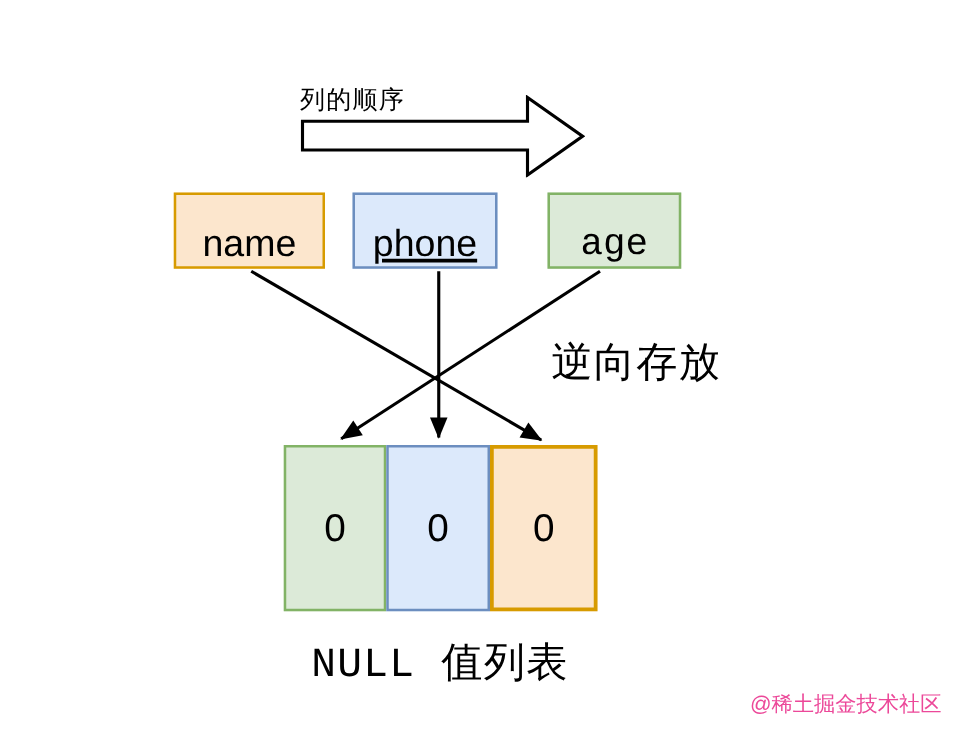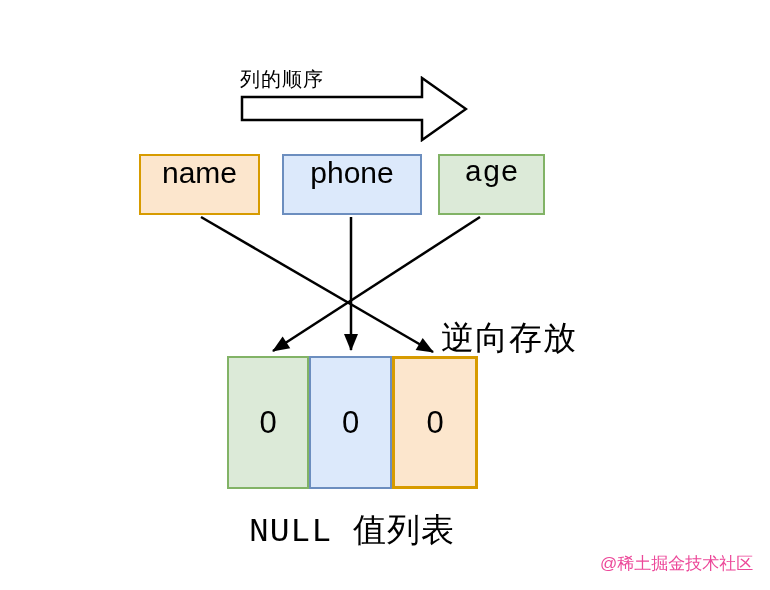--- a/index.html
+++ b/index.html
@@ -39,48 +39,47 @@
     height: 66px;
   }
   
   .col-box {
     position: absolute;
     top: 154px;
     height: 61px;
     box-sizing: border-box;
     border: 2px solid #999;
     display: flex;
-    align-items: flex-start;
+    align-items: flex-end;
     justify-content: center;
     font-size: 30px;
     color: #000;
   }
   .col-box.name  { left: 139px; width: 121px; }
-  .col-box.phone { left: 282px; width: 140px; }
+  .col-box.phone { left: 282px; width: 116px; text-decoration: underline; }
   .col-box.age   { left: 438px; width: 107px; }
   
   .cross-arrows {
     position: absolute;
     left: 0;
     top: 0;
     width: 770px;
     height: 590px;
     pointer-events: none;
   }
   
   .reverse-label {
     position: absolute;
     left: 441px;
     top: 268px;
     font-size: 33px;
     font-weight: 500;
     letter-spacing: 1px;
     color: #000;
     white-space: nowrap;
-    margin-top: 48px;
   }
   
   .null-table {
     position: absolute;
     left: 227px;
     top: 356px;
     height: 133px;
     display: flex;
   }
   .null-cell {

